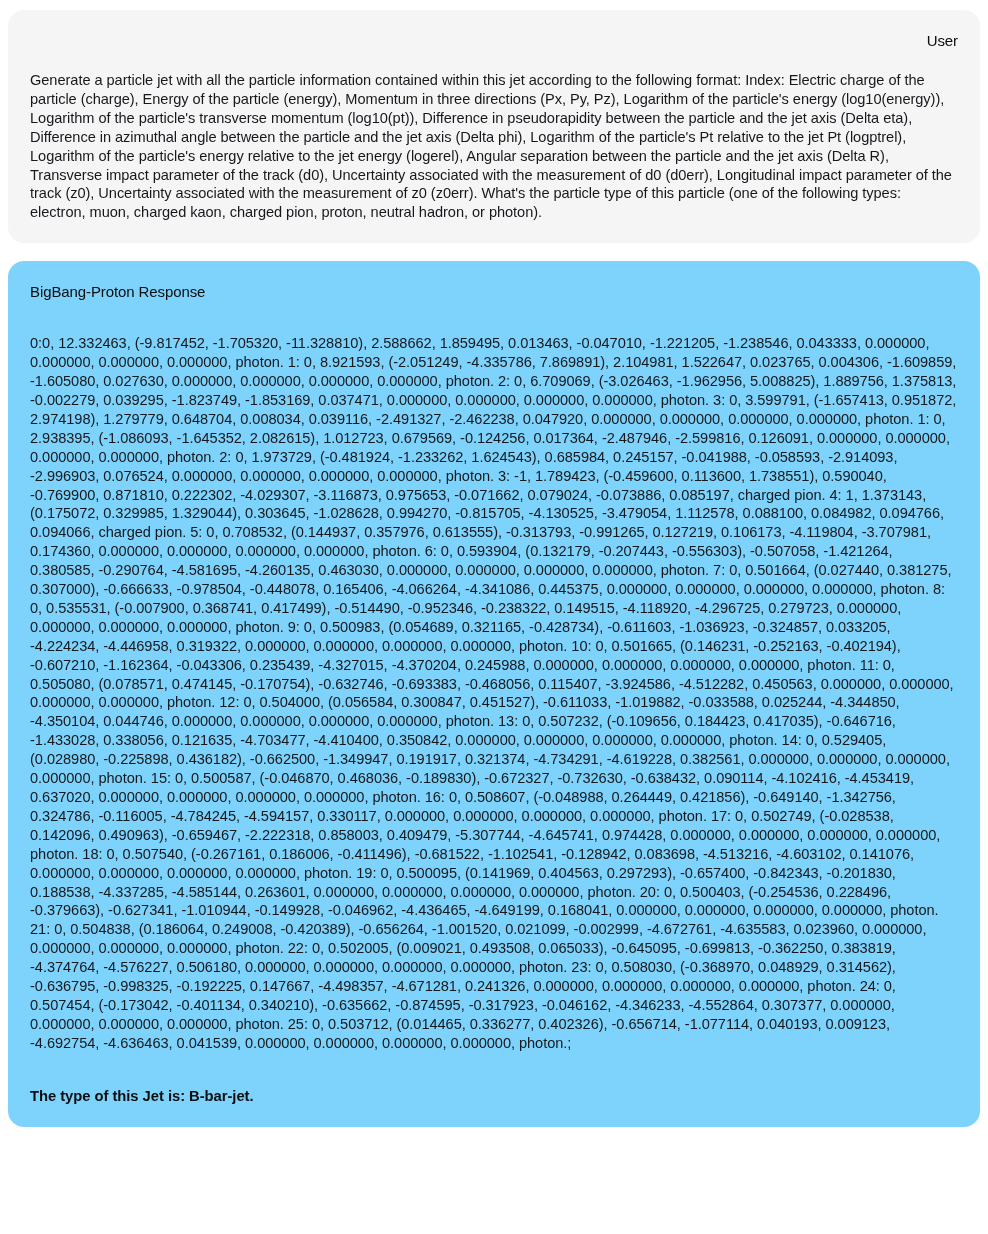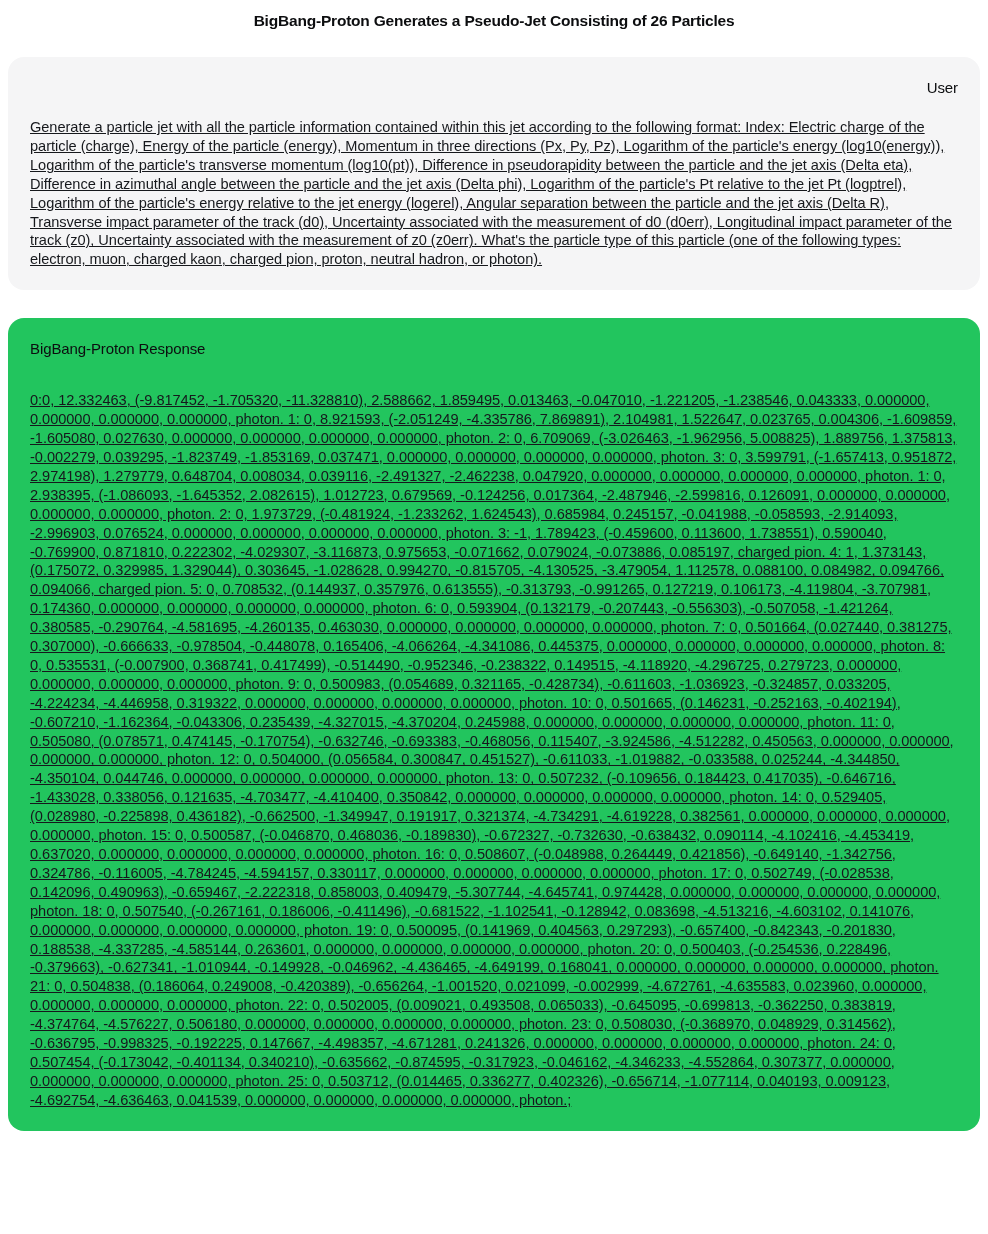--- a/index.html
+++ b/index.html
@@ -23,56 +23,55 @@
     padding: 2px 0 0 0;
     margin-bottom: 27px;
     color: #0c0d0f;
   }
   .bubble {
     border-radius: 16px;
     padding: 22px 22px 21px 22px;
     width: 972px;
   }
   .bubble.user { background: #f5f5f6; }
-  .bubble.response { background: #22c55e; margin-top: 28px; }
+  .bubble.response { background: #7dd3fc; margin-top: 18px; }
   .role-label {
     font-size: 15px;
     font-weight: 400;
     letter-spacing: -0.1px;
     color: #0c0d0f;
   }
   .role-label.right { text-align: right; }
   .bubble.user .msg { margin-top: 22px; }
   .bubble.response .msg { margin-top: 34px; }
   .msg {
     font-size: 14.6px;
     line-height: 18.9px;
     letter-spacing: -0.05px;
     color: #16181c;
     word-break: break-word;
-    text-decoration: underline;
   }
   .conclusion {
     margin-top: 0;
     font-weight: 700;
     font-size: 14.8px;
     line-height: 18.9px;
     color: #0c0d0f;
   }
 </style>
 </head>
 <body>
 
 <div class="page">
 
-  <h1 class="page-title">BigBang-Proton Generates a Pseudo-Jet Consisting of 26 Particles</h1>
 
   <section class="bubble user">
     <div class="role-label right">User</div>
     <p class="msg">Generate a particle jet with all the particle information contained within this jet according to the following format: Index: Electric charge of the particle (charge), Energy of the particle (energy), Momentum in three directions (Px, Py, Pz), Logarithm of the particle's energy (log10(energy)), Logarithm of the particle's transverse momentum (log10(pt)), Difference in pseudorapidity between the particle and the jet axis (Delta eta), Difference in azimuthal angle between the particle and the jet axis (Delta phi), Logarithm of the particle's Pt relative to the jet Pt (logptrel), Logarithm of the particle's energy relative to the jet energy (logerel), Angular separation between the particle and the jet axis (Delta R), Transverse impact parameter of the track (d0), Uncertainty associated with the measurement of d0 (d0err), Longitudinal impact parameter of the track (z0), Uncertainty associated with the measurement of z0 (z0err). What's the particle type of this particle (one of the following types: electron, muon, charged kaon, charged pion, proton, neutral hadron, or photon).</p>
   </section>
 
   <section class="bubble response">
     <div class="role-label">BigBang-Proton Response</div>
     <p class="msg">0:0, 12.332463, (-9.817452, -1.705320, -11.328810), 2.588662, 1.859495, 0.013463, -0.047010, -1.221205, -1.238546, 0.043333, 0.000000, 0.000000, 0.000000, 0.000000, photon. 1: 0, 8.921593, (-2.051249, -4.335786, 7.869891), 2.104981, 1.522647, 0.023765, 0.004306, -1.609859, -1.605080, 0.027630, 0.000000, 0.000000, 0.000000, 0.000000, photon. 2: 0, 6.709069, (-3.026463, -1.962956, 5.008825), 1.889756, 1.375813, -0.002279, 0.039295, -1.823749, -1.853169, 0.037471, 0.000000, 0.000000, 0.000000, 0.000000, photon. 3: 0, 3.599791, (-1.657413, 0.951872, 2.974198), 1.279779, 0.648704, 0.008034, 0.039116, -2.491327, -2.462238, 0.047920, 0.000000, 0.000000, 0.000000, 0.000000, photon. 1: 0, 2.938395, (-1.086093, -1.645352, 2.082615), 1.012723, 0.679569, -0.124256, 0.017364, -2.487946, -2.599816, 0.126091, 0.000000, 0.000000, 0.000000, 0.000000, photon. 2: 0, 1.973729, (-0.481924, -1.233262, 1.624543), 0.685984, 0.245157, -0.041988, -0.058593, -2.914093, -2.996903, 0.076524, 0.000000, 0.000000, 0.000000, 0.000000, photon. 3: -1, 1.789423, (-0.459600, 0.113600, 1.738551), 0.590040, -0.769900, 0.871810, 0.222302, -4.029307, -3.116873, 0.975653, -0.071662, 0.079024, -0.073886, 0.085197, charged pion. 4: 1, 1.373143, (0.175072, 0.329985, 1.329044), 0.303645, -1.028628, 0.994270, -0.815705, -4.130525, -3.479054, 1.112578, 0.088100, 0.084982, 0.094766, 0.094066, charged pion. 5: 0, 0.708532, (0.144937, 0.357976, 0.613555), -0.313793, -0.991265, 0.127219, 0.106173, -4.119804, -3.707981, 0.174360, 0.000000, 0.000000, 0.000000, 0.000000, photon. 6: 0, 0.593904, (0.132179, -0.207443, -0.556303), -0.507058, -1.421264, 0.380585, -0.290764, -4.581695, -4.260135, 0.463030, 0.000000, 0.000000, 0.000000, 0.000000, photon. 7: 0, 0.501664, (0.027440, 0.381275, 0.307000), -0.666633, -0.978504, -0.448078, 0.165406, -4.066264, -4.341086, 0.445375, 0.000000, 0.000000, 0.000000, 0.000000, photon. 8: 0, 0.535531, (-0.007900, 0.368741, 0.417499), -0.514490, -0.952346, -0.238322, 0.149515, -4.118920, -4.296725, 0.279723, 0.000000, 0.000000, 0.000000, 0.000000, photon. 9: 0, 0.500983, (0.054689, 0.321165, -0.428734), -0.611603, -1.036923, -0.324857, 0.033205, -4.224234, -4.446958, 0.319322, 0.000000, 0.000000, 0.000000, 0.000000, photon. 10: 0, 0.501665, (0.146231, -0.252163, -0.402194), -0.607210, -1.162364, -0.043306, 0.235439, -4.327015, -4.370204, 0.245988, 0.000000, 0.000000, 0.000000, 0.000000, photon. 11: 0, 0.505080, (0.078571, 0.474145, -0.170754), -0.632746, -0.693383, -0.468056, 0.115407, -3.924586, -4.512282, 0.450563, 0.000000, 0.000000, 0.000000, 0.000000, photon. 12: 0, 0.504000, (0.056584, 0.300847, 0.451527), -0.611033, -1.019882, -0.033588, 0.025244, -4.344850, -4.350104, 0.044746, 0.000000, 0.000000, 0.000000, 0.000000, photon. 13: 0, 0.507232, (-0.109656, 0.184423, 0.417035), -0.646716, -1.433028, 0.338056, 0.121635, -4.703477, -4.410400, 0.350842, 0.000000, 0.000000, 0.000000, 0.000000, photon. 14: 0, 0.529405, (0.028980, -0.225898, 0.436182), -0.662500, -1.349947, 0.191917, 0.321374, -4.734291, -4.619228, 0.382561, 0.000000, 0.000000, 0.000000, 0.000000, photon. 15: 0, 0.500587, (-0.046870, 0.468036, -0.189830), -0.672327, -0.732630, -0.638432, 0.090114, -4.102416, -4.453419, 0.637020, 0.000000, 0.000000, 0.000000, 0.000000, photon. 16: 0, 0.508607, (-0.048988, 0.264449, 0.421856), -0.649140, -1.342756, 0.324786, -0.116005, -4.784245, -4.594157, 0.330117, 0.000000, 0.000000, 0.000000, 0.000000, photon. 17: 0, 0.502749, (-0.028538, 0.142096, 0.490963), -0.659467, -2.222318, 0.858003, 0.409479, -5.307744, -4.645741, 0.974428, 0.000000, 0.000000, 0.000000, 0.000000, photon. 18: 0, 0.507540, (-0.267161, 0.186006, -0.411496), -0.681522, -1.102541, -0.128942, 0.083698, -4.513216, -4.603102, 0.141076, 0.000000, 0.000000, 0.000000, 0.000000, photon. 19: 0, 0.500095, (0.141969, 0.404563, 0.297293), -0.657400, -0.842343, -0.201830, 0.188538, -4.337285, -4.585144, 0.263601, 0.000000, 0.000000, 0.000000, 0.000000, photon. 20: 0, 0.500403, (-0.254536, 0.228496, -0.379663), -0.627341, -1.010944, -0.149928, -0.046962, -4.436465, -4.649199, 0.168041, 0.000000, 0.000000, 0.000000, 0.000000, photon. 21: 0, 0.504838, (0.186064, 0.249008, -0.420389), -0.656264, -1.001520, 0.021099, -0.002999, -4.672761, -4.635583, 0.023960, 0.000000, 0.000000, 0.000000, 0.000000, photon. 22: 0, 0.502005, (0.009021, 0.493508, 0.065033), -0.645095, -0.699813, -0.362250, 0.383819, -4.374764, -4.576227, 0.506180, 0.000000, 0.000000, 0.000000, 0.000000, photon. 23: 0, 0.508030, (-0.368970, 0.048929, 0.314562), -0.636795, -0.998325, -0.192225, 0.147667, -4.498357, -4.671281, 0.241326, 0.000000, 0.000000, 0.000000, 0.000000, photon. 24: 0, 0.507454, (-0.173042, -0.401134, 0.340210), -0.635662, -0.874595, -0.317923, -0.046162, -4.346233, -4.552864, 0.307377, 0.000000, 0.000000, 0.000000, 0.000000, photon. 25: 0, 0.503712, (0.014465, 0.336277, 0.402326), -0.656714, -1.077114, 0.040193, 0.009123, -4.692754, -4.636463, 0.041539, 0.000000, 0.000000, 0.000000, 0.000000, photon.;</p>
+    <p class="msg conclusion">The type of this Jet is: B-bar-jet.</p>
   </section>
 
 </div>
 
 </body></html>

